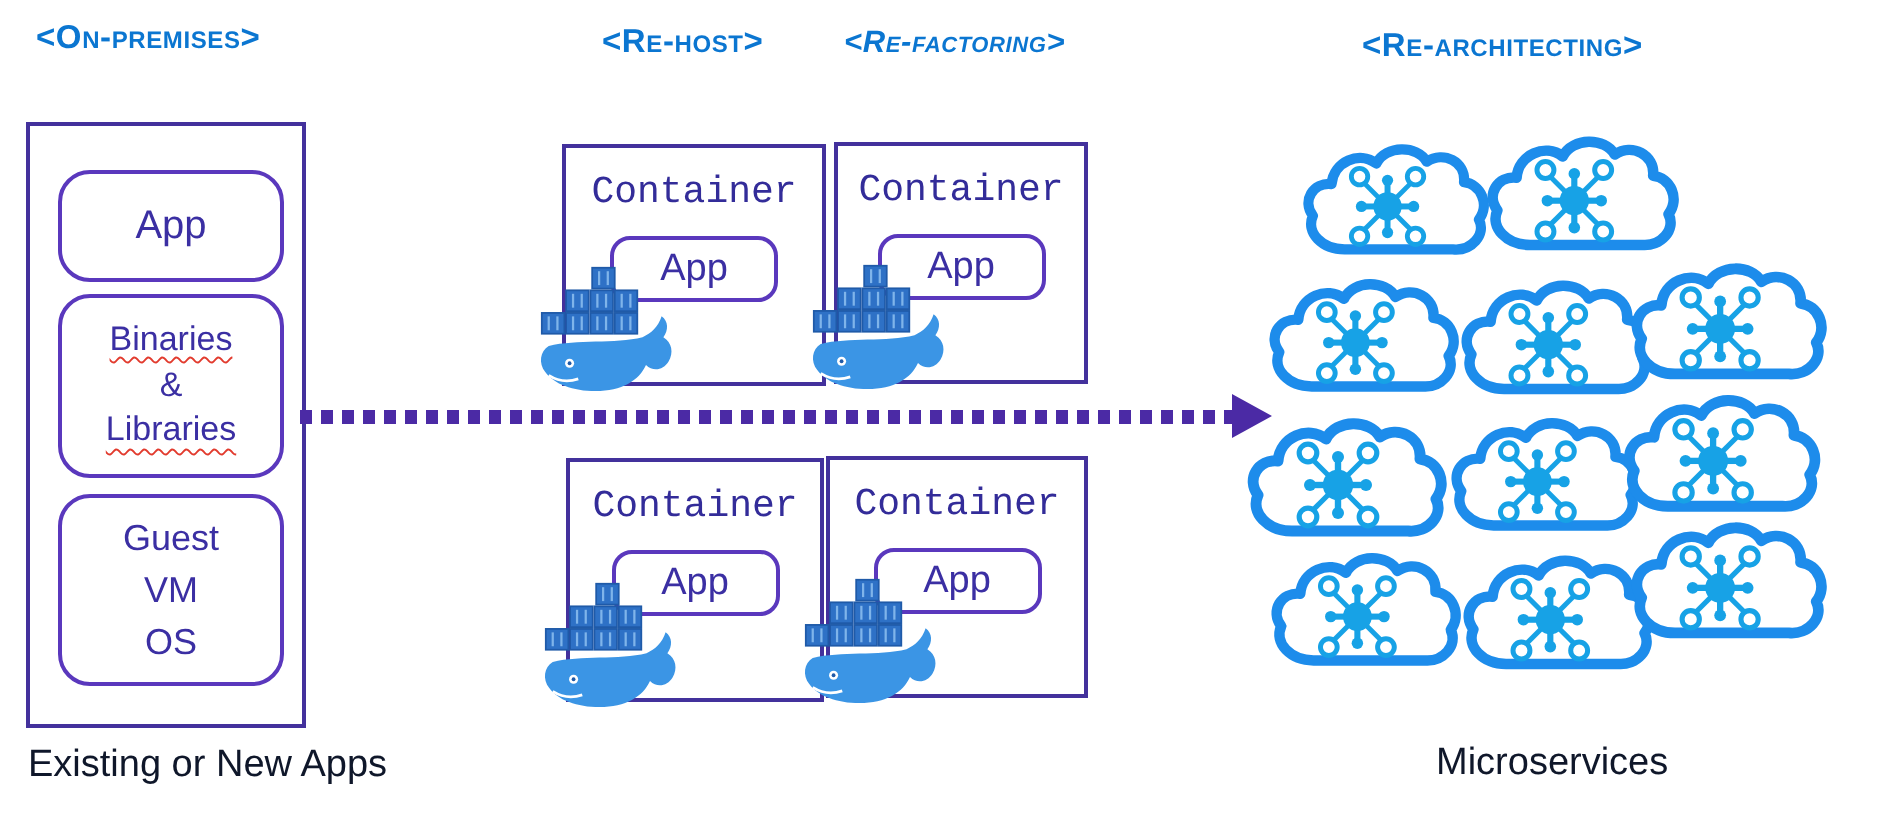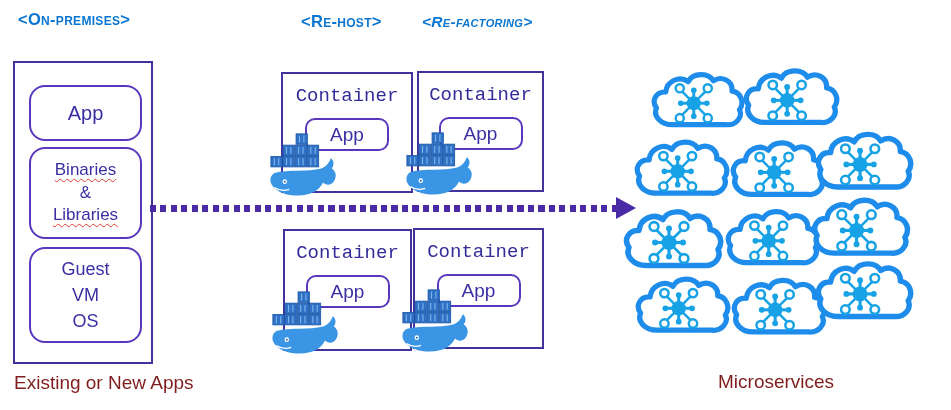--- a/index.html
+++ b/index.html
@@ -5,21 +5,21 @@
   html,body{margin:0;padding:0;background:#fff;}
   #canvas{
     position:relative;width:951px;height:410px;background:#fff;overflow:hidden;
     font-family:"Liberation Sans",sans-serif;
   }
   .hdr{
     position:absolute;color:#0b76d1;font-weight:bold;font-size:16.5px;
     font-variant:small-caps;letter-spacing:.3px;white-space:nowrap;
   }
   .hdr.italic{font-style:italic;font-size:15.5px;margin-left:28px;}
-  .cap{position:absolute;color:#7f1d1d;font-size:19px;white-space:nowrap;text-align:center;}
+  .cap{position:absolute;color:#0f172a;font-size:19px;white-space:nowrap;text-align:center;}
 
   
   .outer-box{
     position:absolute;left:13px;top:61px;width:136px;height:299px;
     border:2px solid #43319c;background:#fff;
   }
   .stack-box{
     position:absolute;left:14px;width:109px;border:2px solid #5a38bd;border-radius:16px;
     display:flex;flex-direction:column;align-items:center;justify-content:center;
     color:#3b2fa3;background:#fff;text-align:center;
@@ -118,20 +118,21 @@
       <path d="M6,63 Q14,68 23,65" stroke="#ffffff" stroke-width="1.6" fill="none"></path>
     </g>
   </defs>
 </svg>
 
 <div id="canvas">
 
   <div class="hdr" style="left:18px;top:10px;">&lt;On-premises&gt;</div>
   <div class="hdr" style="left:301px;top:12px;text-align:right;">&lt;Re-host&gt;</div>
   <div class="hdr italic" style="left:394px;top:13px;">&lt;Re-factoring&gt;</div>
+  <div class="hdr" style="left:681px;top:14px;">&lt;Re-architecting&gt;</div>
 
   <div class="outer-box">
     <div class="stack-box app">
       <span>App</span>
     </div>
     <div class="stack-box guest">
       <span>Guest</span>
       <span>VM</span>
       <span>OS</span>
     </div>

